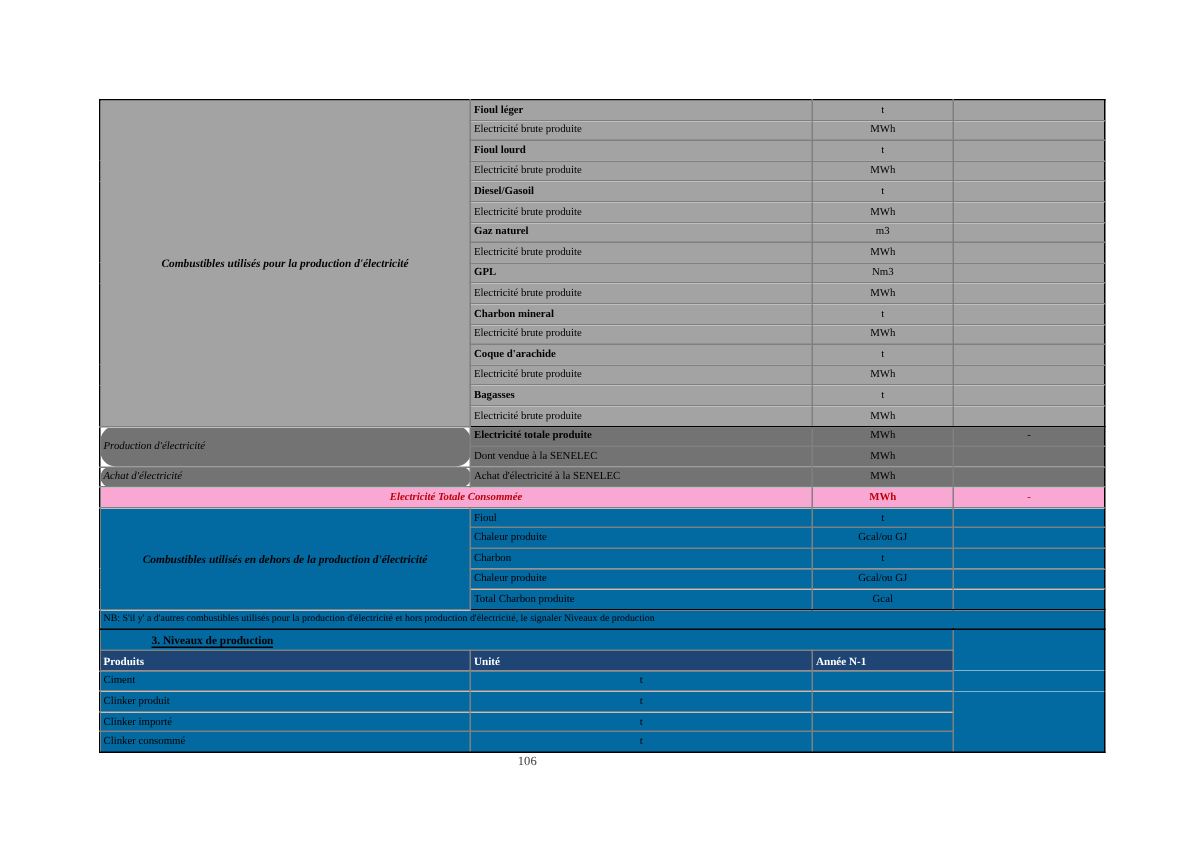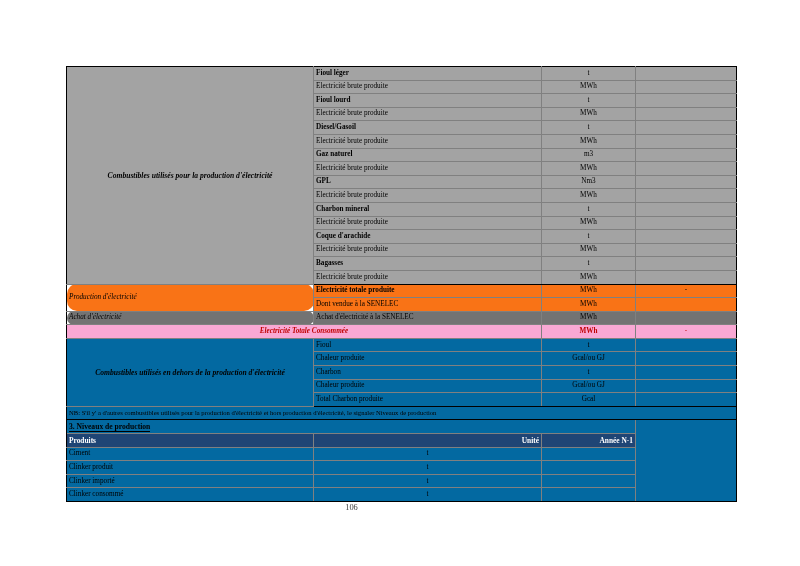--- a/index.html
+++ b/index.html
@@ -45,21 +45,21 @@
   }
 
   
   col.c1 { width: 247px; }
   col.c2 { width: 228px; }
   col.c3 { width: 94px;  }
   col.c4 { width: 101px; }
 
   
   .fill-blue   { background: #a3a3a3; }
-  .fill-peach  { background: #f97316; }
+  .fill-peach  { background: #737373; }
   .fill-pink   { background: #737373; }
   .fill-cream  { background: #f9a8d4; }
   .fill-white  { background: #0369a1; }
 
   
   .b     { font-weight: bold; }
   .i     { font-style: italic; border-radius: 10px; }
   .bi    { font-weight: bold; font-style: italic; }
   .ctr   { text-align: center; }
   .left  { text-align: left; }
@@ -85,27 +85,27 @@
     font-size: 6.6px;
     text-align: left;
     white-space: nowrap;
   }
 
   .sect-title {
     font-size: 7.6px;
     font-weight: bold;
     text-align: left;
   }
-  .sect-title span { border-bottom: 0.8px solid #000; padding-bottom: 0px; }
+  .sect-title span { border-bottom: 0.8px solid #000; padding-bottom: 0px; margin-left: 32px; }
 
   .hdr-navy {
     background: #1f4575;
     color: #ffffff;
     font-weight: bold;
-    text-align: right;
+    text-align: left;
     font-size: 7.4px;
   }
 
   .pagenum {
     position: absolute;
     left: 0;
     top: 503px;
     width: 703px;
     text-align: center;
     font-size: 8.4px;

